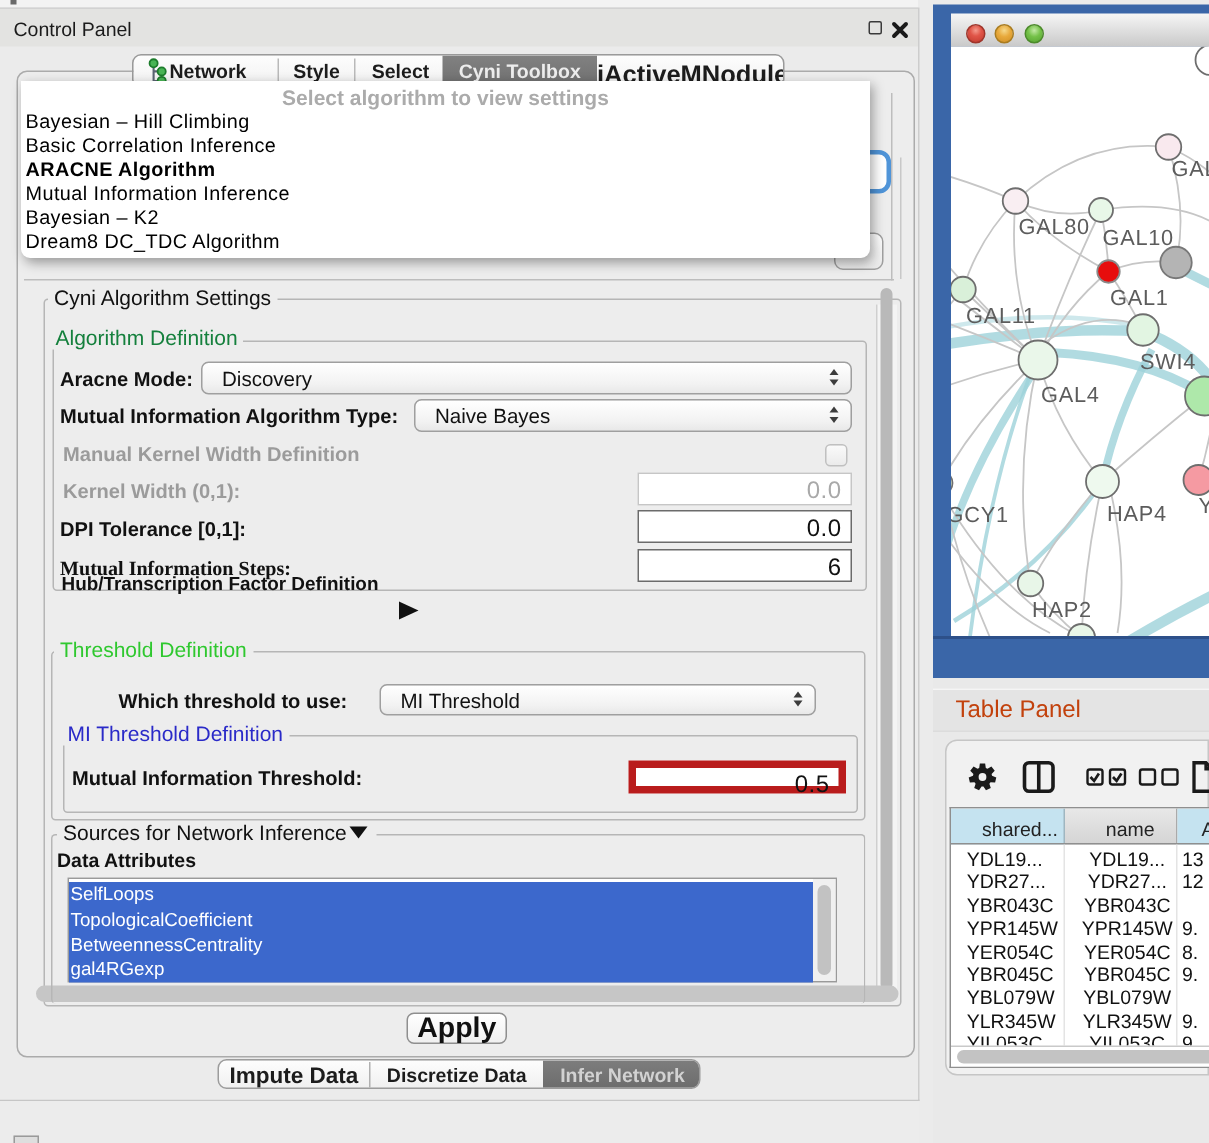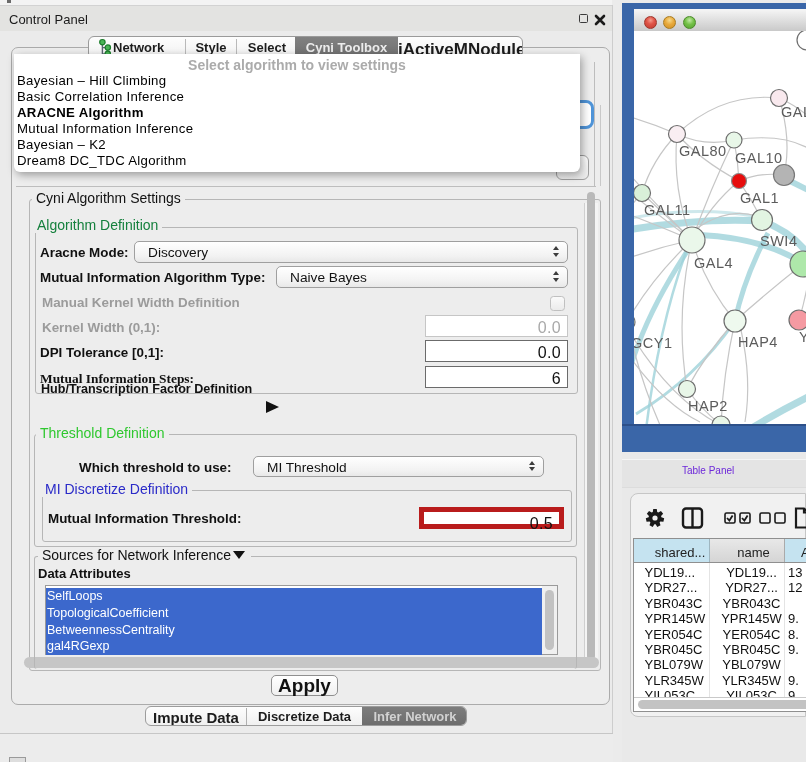--- a/index.html
+++ b/index.html
@@ -122,21 +122,21 @@
 <div class="lbl" style="left:79px;top:460px;">Which threshold to use:</div>
 <div class="combo" style="left:253px;top:456px;width:289px;height:19px;">
     <span class="ctext">MI Threshold</span>
     <span class="arr">
       <i class="tu"></i>
       <i class="td"></i>
     </span>
   </div>
 
 <div class="fieldset" style="left:42px;top:490px;width:528px;height:50px;"></div>
-<div class="ftitle" style="left:41px;top:482px;color:#2a2ac8;">MI Discretize Definition</div>
+<div class="ftitle" style="left:41px;top:482px;color:#2a2ac8;">MI Threshold Definition</div>
 
 <div class="lbl" style="left:48px;top:511px;">Mutual Information Threshold:</div>
 <div class="tfield" style="left:419px;top:507px;width:145px;height:22px;border:5px solid #b91c1c;">
     <span style="color:#111;">0.5</span>
   </div>
 
 <div class="fieldset" style="left:34px;top:556px;width:541px;height:112px;border-bottom:none;"></div>
 <div class="ftitle" style="left:38px;top:548px;color:#111;">Sources for Network Inference&nbsp;&nbsp;&nbsp;&nbsp;</div>
 <div class="abs" style="left:233px;top:551px;width:0;height:0;border-top:8.5px solid #111;border-left:6.5px solid transparent;border-right:6.5px solid transparent;"></div>
 
@@ -252,21 +252,21 @@
     <text x="631" y="348">GCY1</text>
     <text x="738" y="347">HAP4</text>
     <text x="799" y="342">YD</text>
     <text x="688" y="411">HAP2</text>
   </g>
 </svg>
 </div>
 
 <div class="abs" style="left:622px;top:452px;width:184px;height:310px;background:#e9e9e9;"></div>
 <div class="abs" style="left:622px;top:459px;width:184px;height:27px;background:#e4e4e4;border-top:1px solid #f5f5f5;border-bottom:1px solid #dcdcdc;"></div>
-<div class="abs" style="left:637px;top:465px;font-size:10px;color:#6d28d9;margin-left:45px;">Table Panel</div>
+<div class="abs" style="left:637px;top:465px;font-size:16px;color:#c2410c;">Table Panel</div>
 
 <div class="abs" style="left:630px;top:493px;width:176px;height:224px;background:#f1f1f1;border:1px solid #c6c6c6;border-radius:8px 0 0 8px;box-sizing:border-box;"></div>
 
 <svg class="abs" style="left:644px;top:506px;" width="162" height="24" viewBox="0 0 162 24">
   <g fill="#1a1a1a">
     <path d="M8.80,5.99 L9.23,2.97 L12.77,2.97 L13.20,5.99 L14.32,6.53 L16.95,4.99 L19.16,7.76 L17.07,9.98 L17.35,11.19 L20.20,12.28 L19.41,15.74 L16.37,15.48 L15.59,16.46 L16.51,19.36 L13.32,20.90 L11.62,18.37 L10.38,18.37 L8.68,20.90 L5.49,19.36 L6.41,16.46 L5.63,15.48 L2.59,15.74 L1.80,12.28 L4.65,11.19 L4.93,9.98 L2.84,7.76 L5.05,4.99 L7.68,6.53 Z"></path>
     <circle cx="11" cy="12" r="2.6" fill="#f1f1f1"></circle>
   </g>
   <g fill="none" stroke="#1a1a1a" stroke-width="2.4">
     <rect x="39" y="2.5" width="19" height="19" rx="3"></rect>

